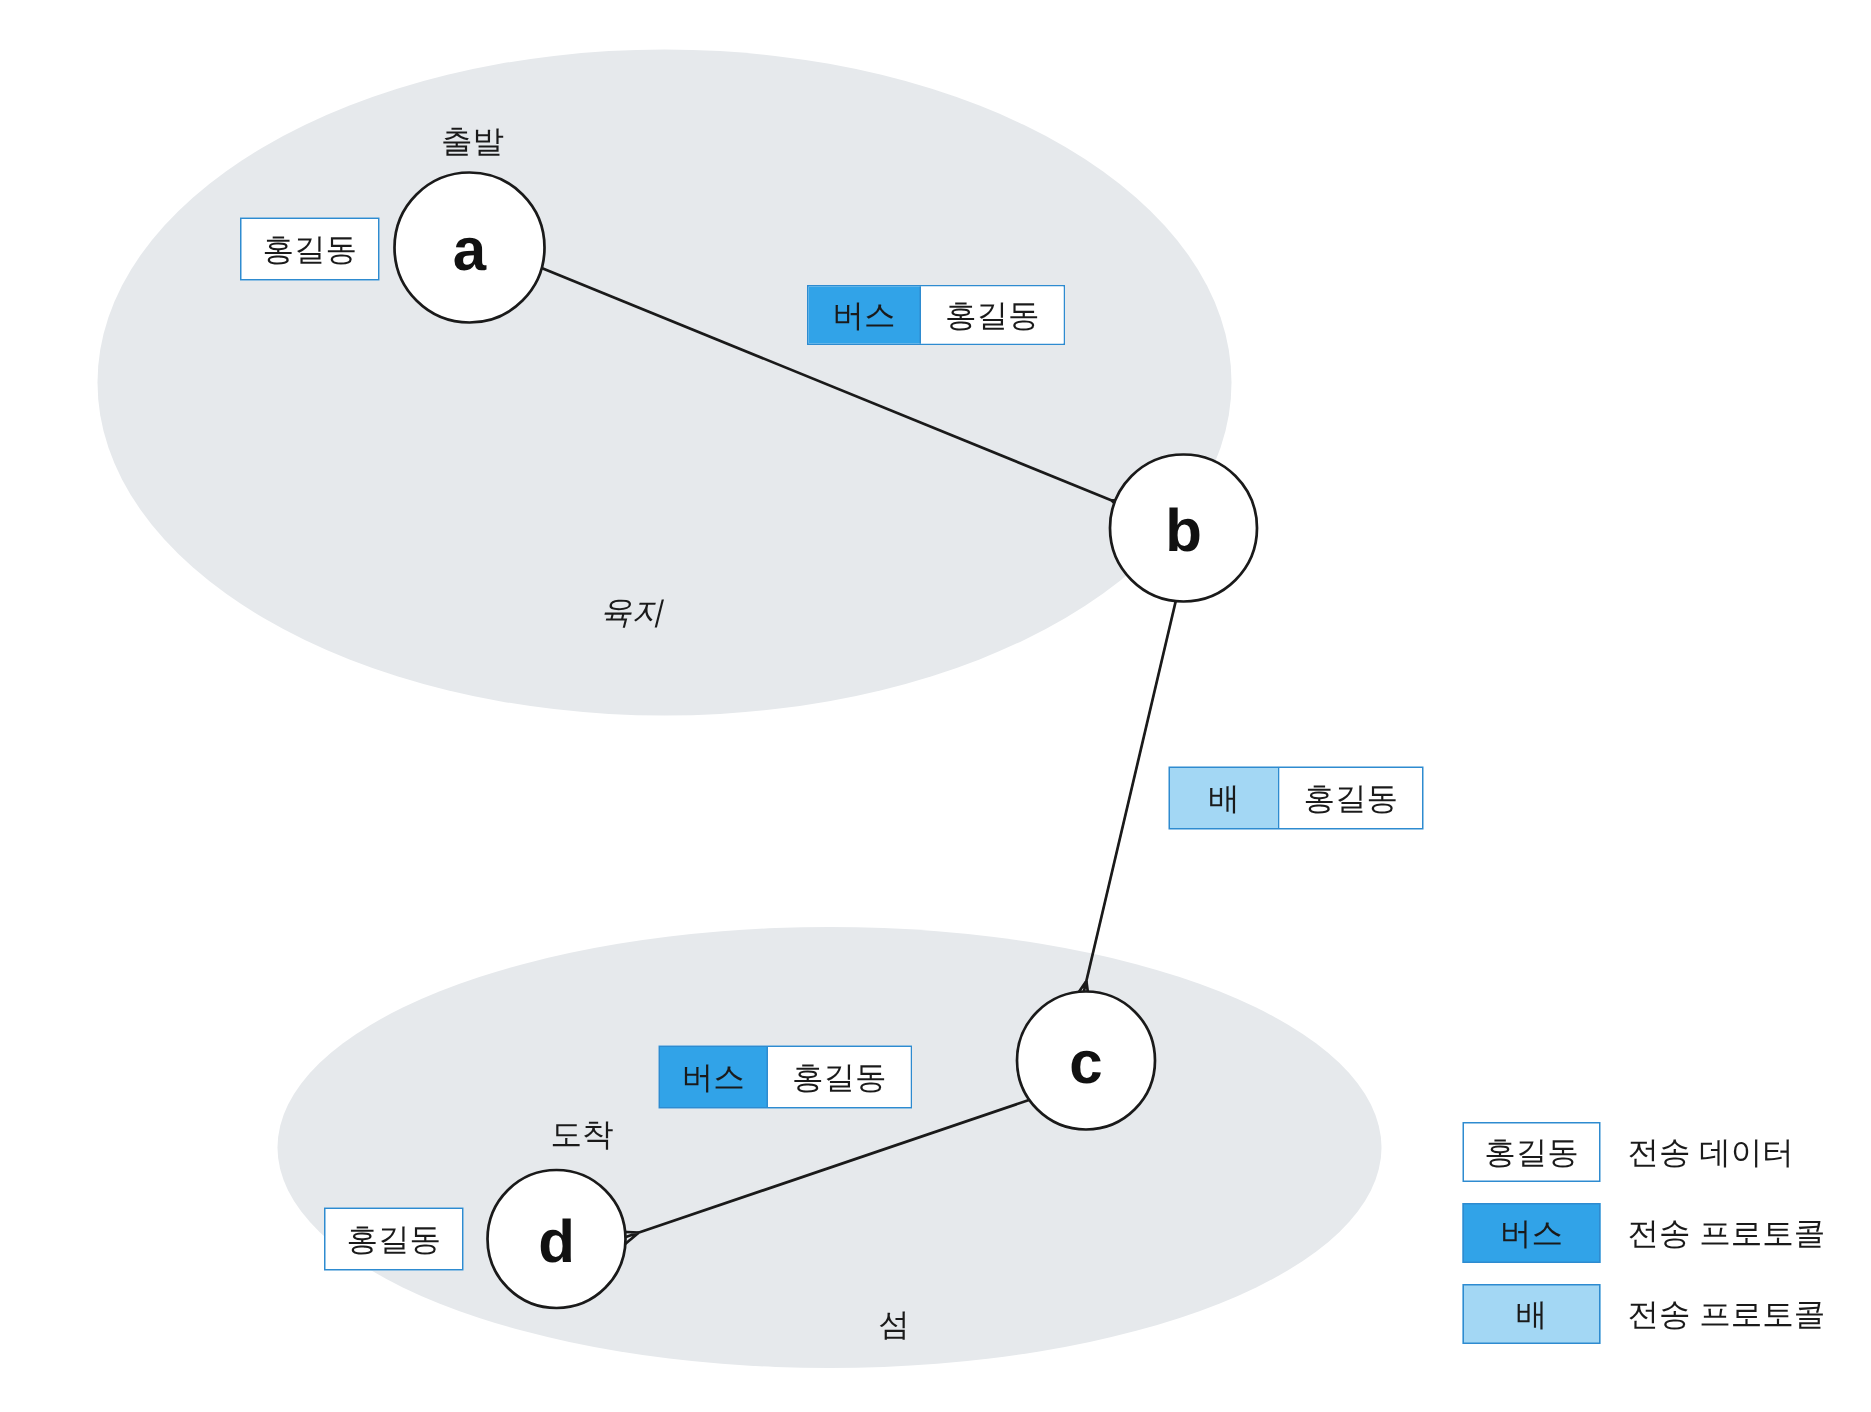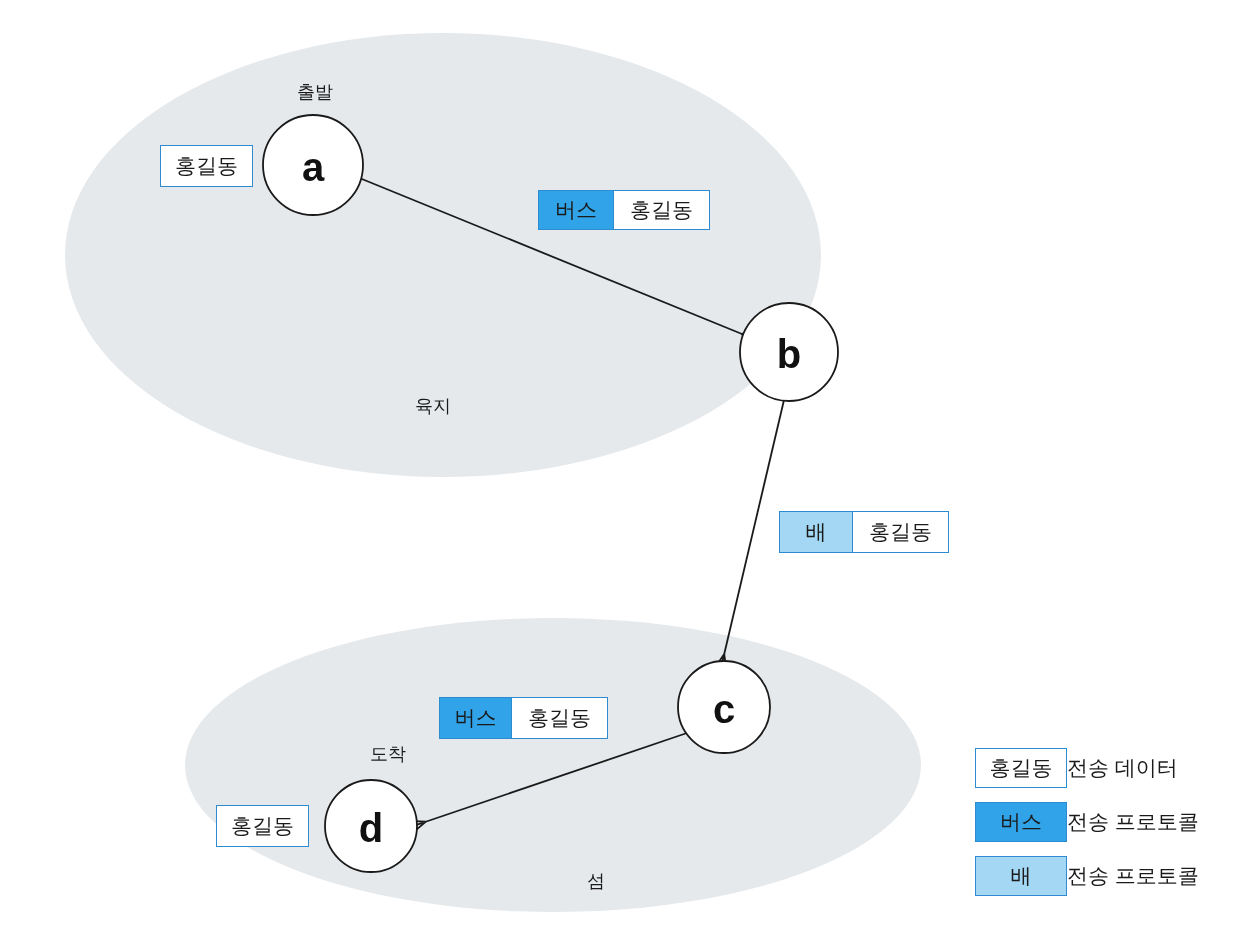--- a/index.html
+++ b/index.html
@@ -80,21 +80,21 @@
     font-weight: 600;
     color: #111111;
     text-align: center;
     transform: translate(-50%, -50%);
     line-height: 1;
   }
 
   
   .caption {
     position: absolute;
-    font-size: 18px;
+    font-size: 21px;
     color: #1a1a1a;
     white-space: nowrap;
     transform: translate(-50%, 0);
   }
 
   
   #legend {
     position: absolute;
     left: 975px;
     top: 748px;
@@ -115,20 +115,21 @@
     align-items: center;
     justify-content: center;
     font-size: 21px;
     color: #1a1a1a;
     background: #ffffff;
     flex: 0 0 auto;
   }
   .legend-swatch.bus { background: #31A3E8; }
   .legend-swatch.ship { background: #A3D7F4; }
   .legend-label {
+    margin-left: 18px;
     font-size: 21px;
     color: #1a1a1a;
     white-space: nowrap;
   }
 </style>
 </head>
 <body>
 
 <div id="canvas">
 
@@ -155,21 +156,21 @@
   <div class="overlay">
 
     <div class="node-letter" style="left:313px; top:167px;">a</div>
     <div class="node-letter" style="left:789px; top:354px;">b</div>
     <div class="node-letter" style="left:724px; top:709px;">c</div>
     <div class="node-letter" style="left:371px; top:828px;">d</div>
 
     <div class="caption" style="left:315px; top:80px;">출발</div>
     <div class="caption" style="left:388px; top:742px;">도착</div>
 
-    <div class="caption" style="left:433px; top:394px;">육지</div>
+    <div class="caption" style="left:421px; top:394px;font-style:italic;">육지</div>
     <div class="caption" style="left:596px; top:869px;">섬</div>
 
     <div class="databox" style="left:160px; top:145px; width:93px; height:42px;">홍길동</div>
     <div class="databox" style="left:216px; top:805px; width:93px; height:42px;">홍길동</div>
 
     <div class="packet" style="left:538px; top:190px; height:40px;">
       <div class="cell proto proto-bus" style="width:75px;">버스</div>
       <div class="cell data" style="width:95px;">홍길동</div>
     </div>
 

